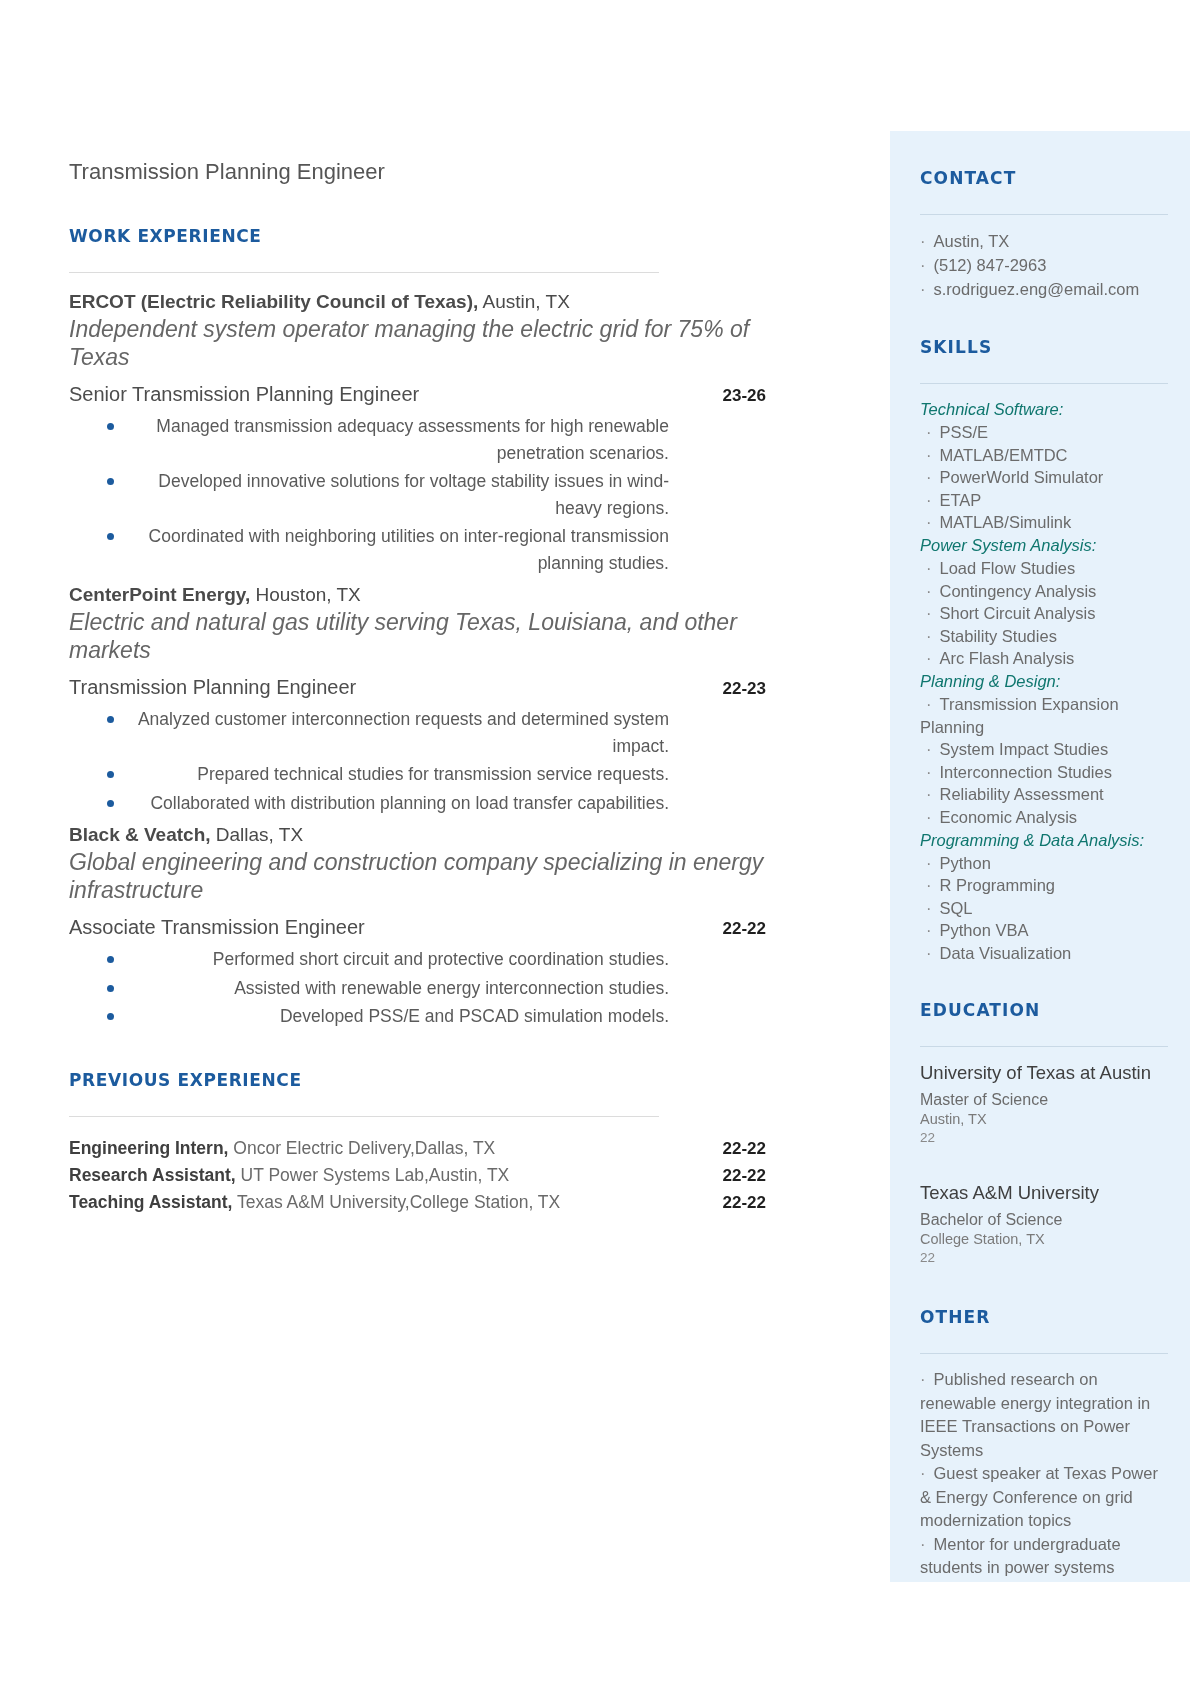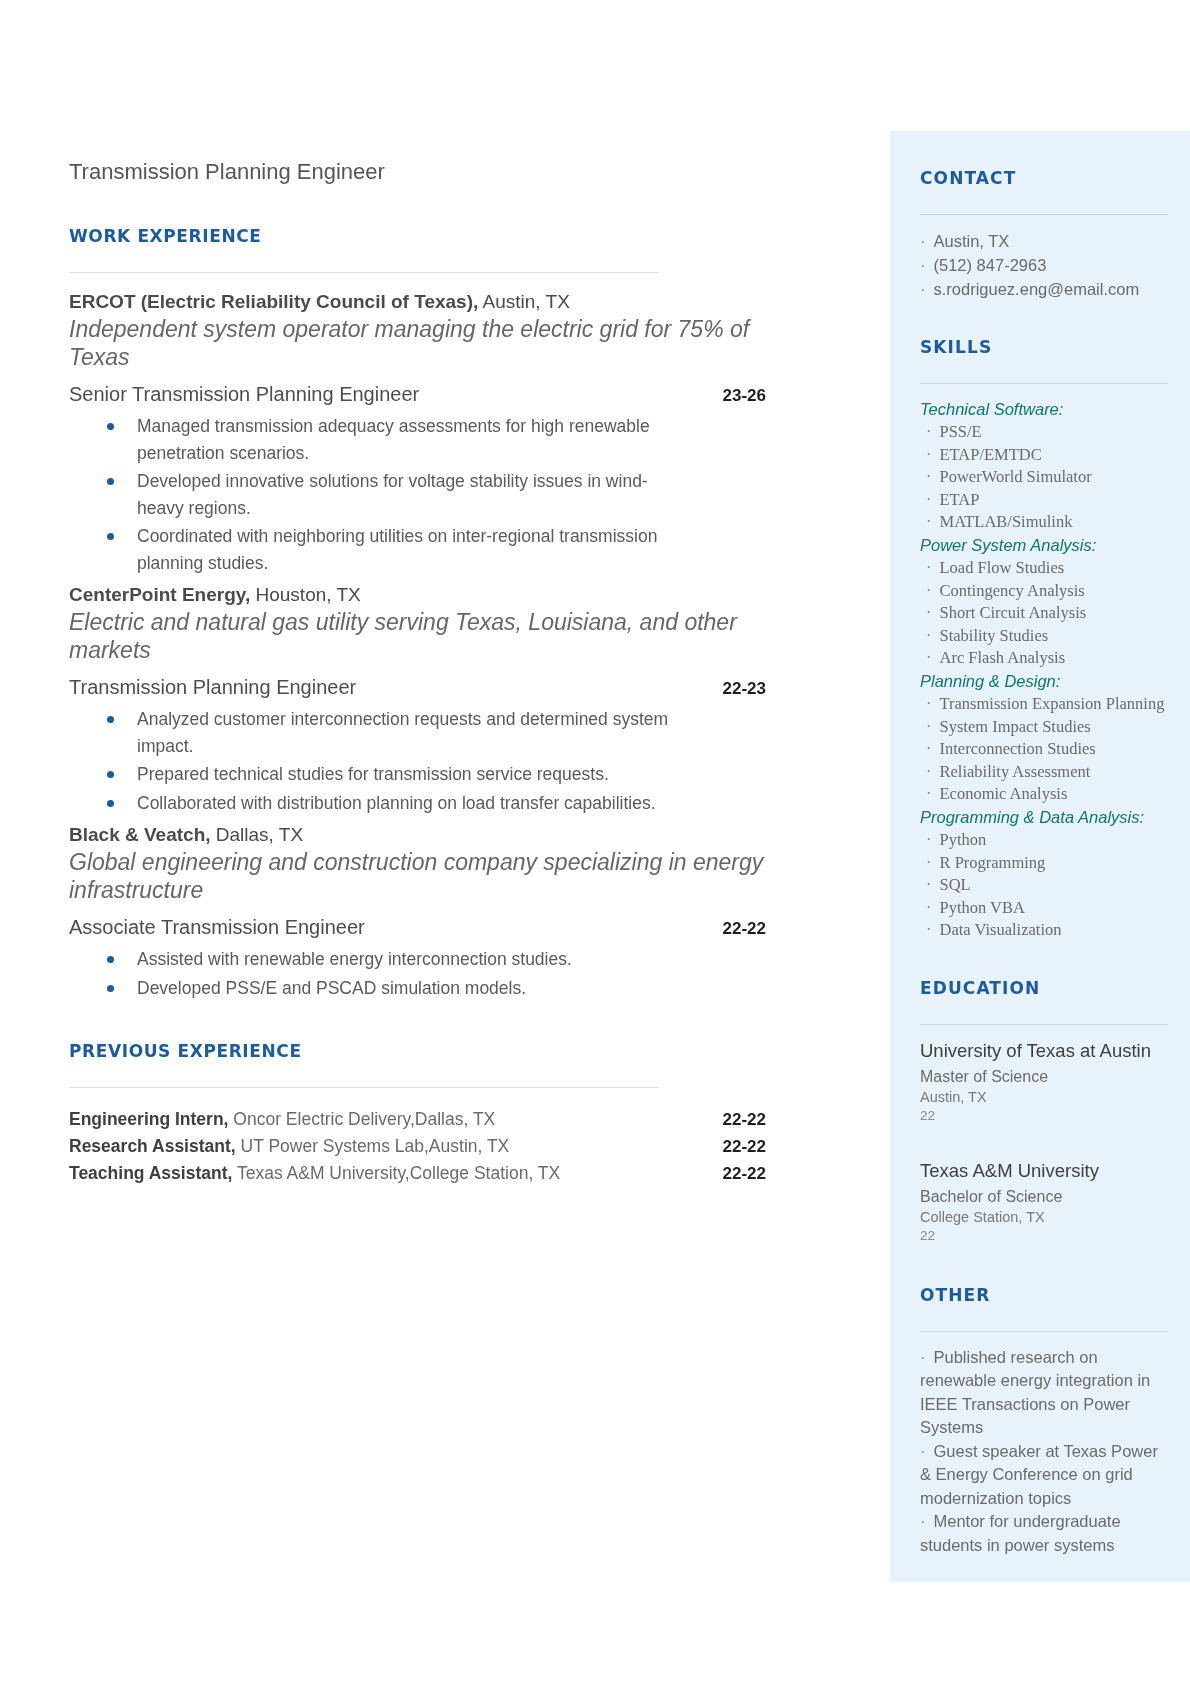--- a/index.html
+++ b/index.html
@@ -33,21 +33,21 @@
   }
   .divider{height:1px;background:var(--divider-main);width:590px;margin-top:26px;}
   .company{margin-top:16px;}
   .company + .company{margin-top:6px;}
   .company-line{font-size:19px;line-height:26px;color:var(--text-company);}
   .company-line .bold{font-weight:700;}
   .company-desc{font-style:italic;font-size:23px;line-height:28px;color:#666;}
   .role-row{display:flex;justify-content:space-between;align-items:baseline;margin-top:8px;line-height:30px;}
   .role-title{font-size:20px;color:#4d4d4d;}
   .role-dates{font-size:17px;font-weight:700;color:#1f1f1f;}
-  ul.bullets{list-style:none;margin:2px 0 0 0;padding:0;width:600px;}
+  ul.bullets{list-style:none;margin:2px 0 0 0;padding:0;width:600px;text-align:right;}
   ul.bullets li{
     position:relative;padding-left:68px;font-size:17.5px;line-height:26.5px;
     color:#5a5a5a;margin-top:2px;
   }
   ul.bullets li::before{
     content:"";position:absolute;left:38px;top:10px;width:7px;height:7px;
     border-radius:50%;background:var(--accent);
   }
   .prev-rows{margin-top:18px;}
   .prev-row{display:flex;justify-content:space-between;align-items:baseline;line-height:27px;}
@@ -64,21 +64,21 @@
     letter-spacing:1.1px;
   }
   .side-heading.later{margin-top:36px;}
   .side-heading.other-h{margin-top:40px;}
   .side-divider{height:1px;background:var(--divider-side);margin-top:26px;}
   .contact-list{margin-top:14px;}
   .contact-item{font-size:16.5px;line-height:24px;color:var(--text-light);}
   .mini-dot{color:#8a8a8a;margin-right:8px;}
   .skills-list{margin-top:14px;}
   .skill-label{font-style:italic;font-size:16.5px;line-height:23px;color:#0f766e;}
-  .skill-item{font-size:16.5px;line-height:22.6px;color:var(--text-light);font-family:Liberation Serif, serif;}
+  .skill-item{font-size:16.5px;line-height:22.6px;color:var(--text-light);}
   .skill-item .mini-dot{margin-left:6px;}
   .edu-entry{margin-top:14px;}
   .edu-entry.second{margin-top:34px;}
   .school-name{font-size:18.5px;line-height:24.5px;color:#3f3f3f;}
   .degree{font-size:16px;line-height:21.5px;color:#6b6b6b;margin-top:3px;}
   .school-loc{font-size:14.5px;line-height:19px;color:#7a7a7a;}
   .grad-year{font-size:13.5px;line-height:18px;color:#8a8a8a;}
   .other-list{margin-top:14px;}
   .other-item{font-size:16.5px;line-height:23.5px;color:var(--text-light);}
 </style>
@@ -126,20 +126,21 @@
   <div class="company">
     <div class="company-line">
       <span class="bold">Black &amp; Veatch,</span><span> Dallas, TX</span>
     </div>
     <div class="company-desc">Global engineering and construction company specializing in energy infrastructure</div>
     <div class="role-row">
       <span class="role-title">Associate Transmission Engineer</span>
       <span class="role-dates">22-22</span>
     </div>
     <ul class="bullets">
+      <li>Performed short circuit and protective coordination studies.</li>
       <li>Assisted with renewable energy interconnection studies.</li>
       <li>Developed PSS/E and PSCAD simulation models.</li>
     </ul>
   </div>
 
   <div class="section-heading">PREVIOUS EXPERIENCE</div>
   <div class="divider"></div>
 
   <div class="prev-rows">
     <div class="prev-row">
@@ -167,21 +168,21 @@
       <div class="contact-item"><span class="mini-dot">·</span><span>Austin, TX</span></div>
       <div class="contact-item"><span class="mini-dot">·</span><span>(512) 847-2963</span></div>
       <div class="contact-item"><span class="mini-dot">·</span><span>s.rodriguez.eng@email.com</span></div>
     </div>
 
     <div class="side-heading later">SKILLS</div>
     <div class="side-divider"></div>
     <div class="skills-list">
       <div class="skill-label">Technical Software:</div>
       <div class="skill-item"><span class="mini-dot">·</span><span>PSS/E</span></div>
-      <div class="skill-item"><span class="mini-dot">·</span><span>ETAP/EMTDC</span></div>
+      <div class="skill-item"><span class="mini-dot">·</span><span>MATLAB/EMTDC</span></div>
       <div class="skill-item"><span class="mini-dot">·</span><span>PowerWorld Simulator</span></div>
       <div class="skill-item"><span class="mini-dot">·</span><span>ETAP</span></div>
       <div class="skill-item"><span class="mini-dot">·</span><span>MATLAB/Simulink</span></div>
 
       <div class="skill-label">Power System Analysis:</div>
       <div class="skill-item"><span class="mini-dot">·</span><span>Load Flow Studies</span></div>
       <div class="skill-item"><span class="mini-dot">·</span><span>Contingency Analysis</span></div>
       <div class="skill-item"><span class="mini-dot">·</span><span>Short Circuit Analysis</span></div>
       <div class="skill-item"><span class="mini-dot">·</span><span>Stability Studies</span></div>
       <div class="skill-item"><span class="mini-dot">·</span><span>Arc Flash Analysis</span></div>

